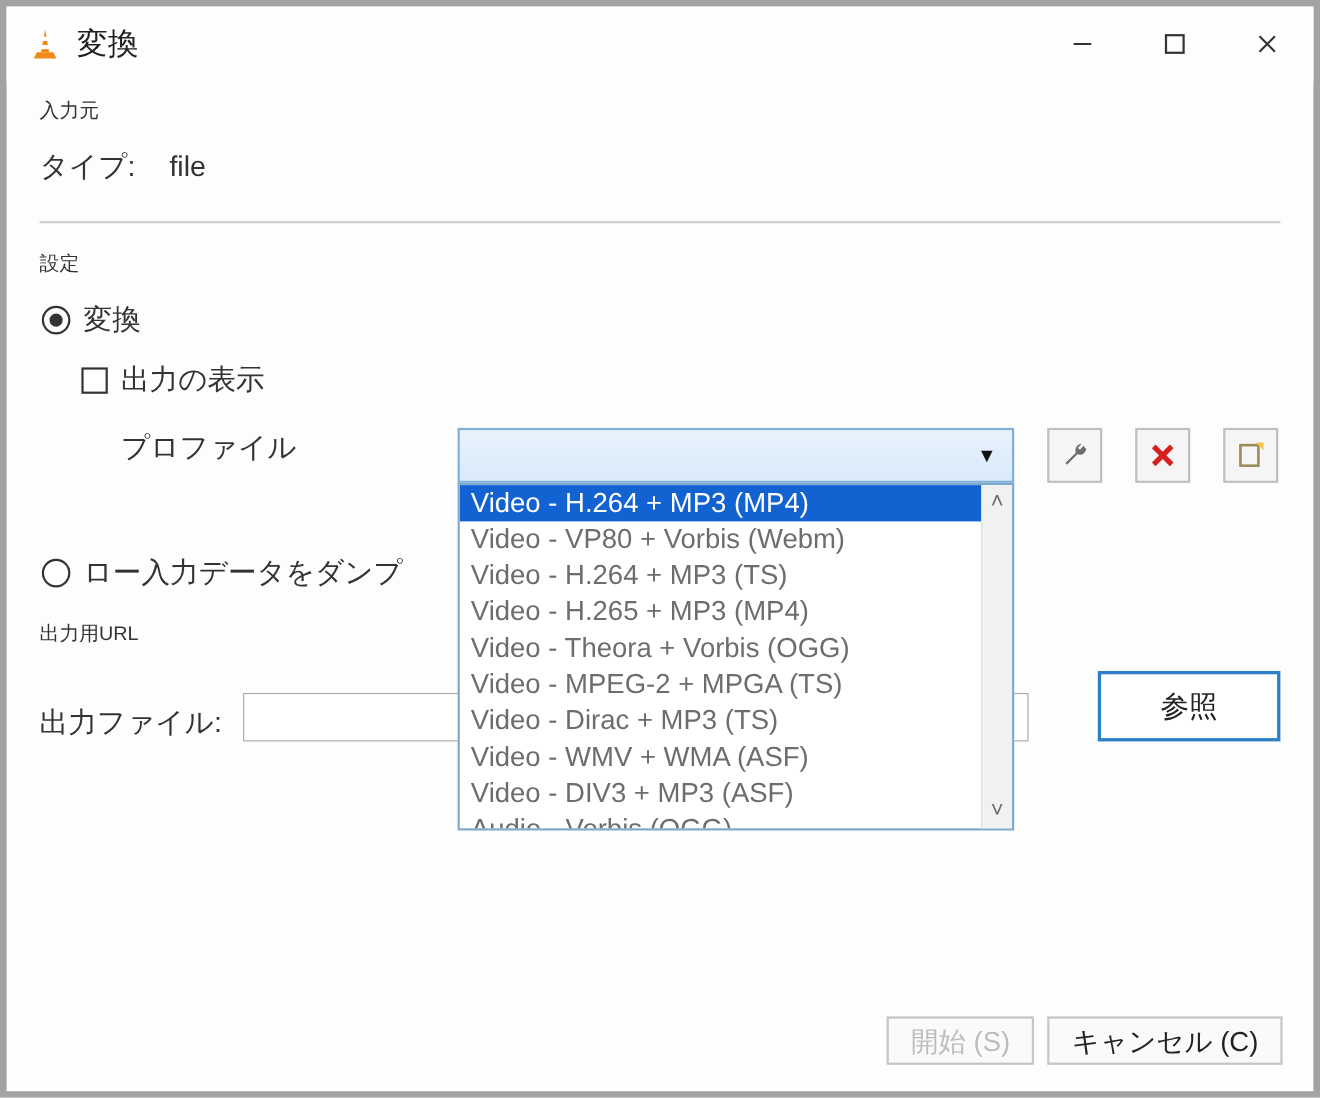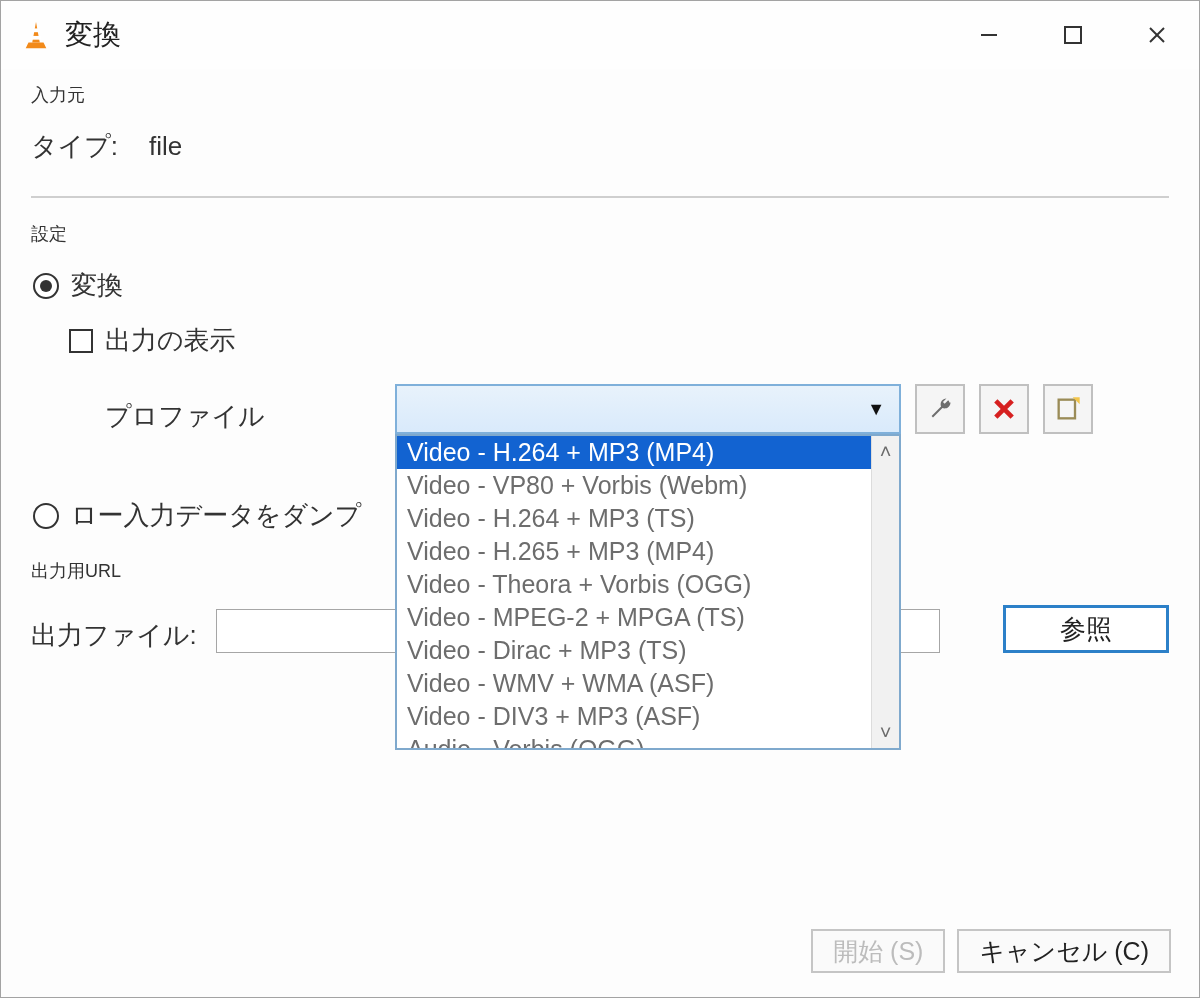--- a/index.html
+++ b/index.html
@@ -1,21 +1,21 @@
 <!DOCTYPE html>
 <html><head>
 <meta charset="utf-8">
 <style>
 * { box-sizing: border-box; margin: 0; padding: 0; }
 body {
   font-family: "Yu Gothic UI", "Meiryo UI", sans-serif;
   background: #fff;
   color: #222;
 }
-.window { width: 1200px; height: 998px; border: 1px solid #a3a3a3; background: #fdfdfd; display: flex; flex-direction: column; }
+.window { width: 1200px; height: 998px; border: 6px solid #a3a3a3; background: #fdfdfd; display: flex; flex-direction: column; }
 .titlebar {
   height: 68px;
   display: flex; align-items: center;
   padding: 0 0 0 20px;
   background: #fefefe;
 }
 .titlebar .vlc-icon { width: 30px; height: 30px; }
 .titlebar .title { font-size: 28px; margin-left: 14px; color: #222; }
 .titlebar .win-controls { margin-left: auto; display: flex; }
 .titlebar .win-controls .ctrl {
@@ -54,21 +54,21 @@
   content: ""; width: 12px; height: 12px; background: #333; border-radius: 50%;
 }
 
 .inner-opts { padding-left: 38px; }
 .check-row { display: flex; align-items: center; margin-bottom: 10px; }
 .check-box {
   width: 24px; height: 24px; border: 2px solid #333; margin-right: 12px;
   background:#fff;
 }
 
-.profile-row { display:flex; align-items:flex-end; margin-top: 26px; padding-left: 36px; position: relative; }
+.profile-row { display:flex; align-items:flex-start; margin-top: 26px; padding-left: 36px; position: relative; gap: 16px; }
 .profile-label { min-width: 290px; font-size: 26px; }
 .combo-wrap { position: relative; flex: 0 0 506px; }
 .combobox {
   width: 506px; height: 50px;
   border: 2px solid #7fb0da;
   background: linear-gradient(#e8f2fb,#d9eafb);
   display: flex; align-items: center; justify-content: flex-end;
   padding-right: 14px;
 }
 .combobox .arrow { color:#111; font-size:18px; }
@@ -101,21 +101,21 @@
 }
 .icon-btn svg { width: 28px; height: 28px; }
 
 .dump-row { margin-top: 64px; }
 
 .output-group { margin-top: 26px; }
 .output-row { display:flex; align-items:flex-end; margin-top: 22px; gap: 19px; }
 .output-row .label { min-width: 140px; }
 .output-row .text-input { flex:1; }
 .browse-btn {
-  width: 166px; height: 48px; margin-left: 44px;
+  width: 166px; height: 64px; margin-left: 44px;
   border: 3px solid #2c80c8; background: #fff;
   font-size: 26px; color: #222;
   display:flex; align-items:center; justify-content:center;
 }
 
 .footer {
   margin-top: auto;
   display:flex; justify-content:flex-end; gap: 12px;
   padding: 16px 28px 24px 0;
 }

